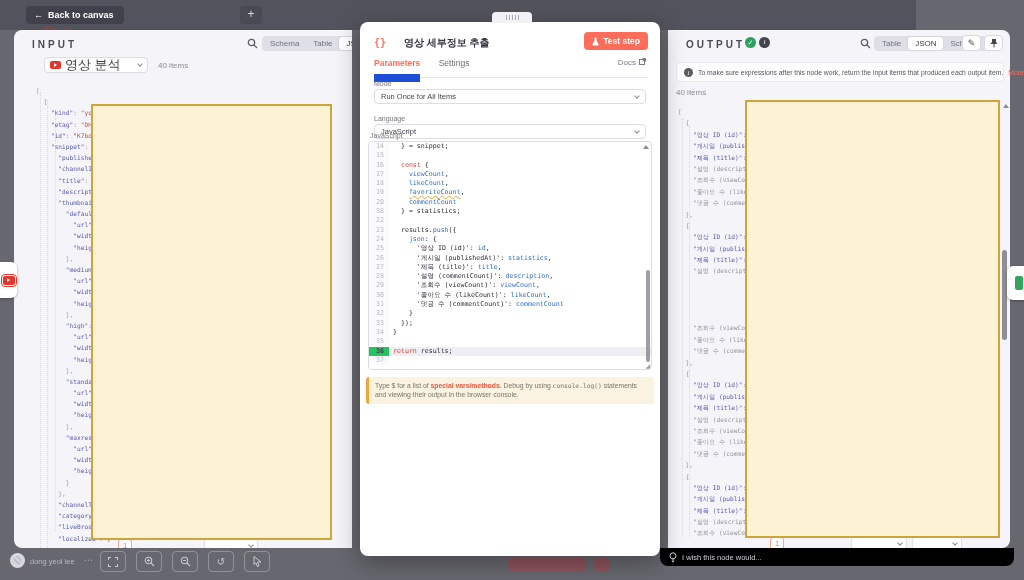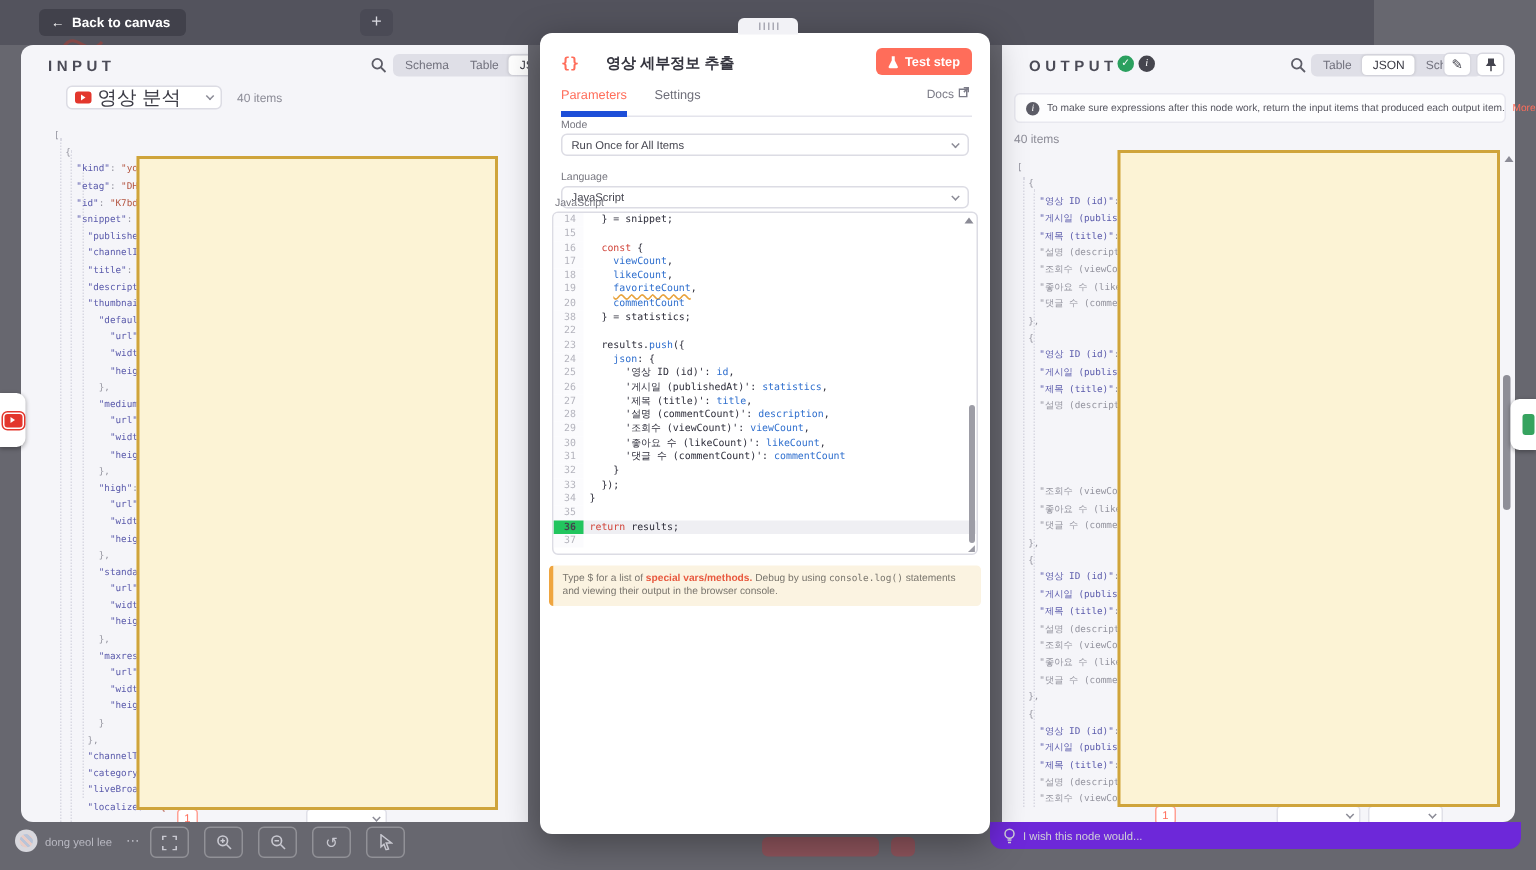--- a/index.html
+++ b/index.html
@@ -60,21 +60,21 @@
   
   .modal{position:absolute;left:360px;top:22px;width:300px;height:534px;background:#fff;border-radius:8px;box-shadow:0 6px 24px rgba(0,0,0,.35);z-index:10}
   .handle{position:absolute;left:492px;top:12px;width:40px;height:11px;background:#f2f2f6;border-radius:4px 4px 0 0;z-index:11;display:flex;align-items:center;justify-content:center;gap:2px}
   .handle b{width:1px;height:5px;background:#a9a9b4}
   .mhead{position:absolute;left:14px;top:10px;right:12px;height:18px}
   .braces{color:#ff6d5a;font-weight:bold;font-size:10px;font-family:"DejaVu Sans Mono",monospace}
   .mtitle{font-size:10px;font-weight:bold;color:#35353f;margin-left:18px}
   .testbtn{position:absolute;right:0;top:0;height:18px;background:#ff6d5a;border-radius:4px;color:#fff;font-size:8.5px;font-weight:bold;line-height:18px;padding:0 8px;display:flex;align-items:center;gap:4px}
   .mtabs{position:absolute;left:14px;top:36px;right:12px;height:20px;border-bottom:1px solid #e4e4ec;font-size:8.5px}
   .mtab{display:inline-block;margin-right:16px;padding-bottom:6px;color:#6d6d78}
-  .mtab.active{color:#ff6d5a;font-weight:normal;border-bottom:4px solid #1d4ed8}
+  .mtab.active{color:#ff6d5a;font-weight:bold;border-bottom:8px solid #1d4ed8}
   .docs{position:absolute;right:2px;top:0;color:#7c7c88;font-size:8px;display:flex;align-items:flex-start;gap:3px}
   .flabel{position:absolute;left:14px;font-size:7px;color:#76767f}
   .fsel{position:absolute;left:14px;width:272px;height:15px;background:#fff;border:1px solid #dcdce4;border-radius:4px;display:flex;align-items:center;padding:0 6px;font-size:7.5px;color:#45454f}
   .fsel .chev{margin-left:auto}
 
   
   .editor{position:absolute;left:8px;top:119px;width:284px;height:229px;border:1px solid #dcdce4;border-radius:4px;background:#fff;overflow:hidden}
   .cl{display:flex;height:9.3px;line-height:9.3px;font-family:"DejaVu Sans Mono",monospace;font-size:6.6px;position:relative}
   .cl .ln{width:20px;flex:0 0 auto;text-align:right;padding-right:5px;color:#b4b4bd;background:#fbfbfd}
   .cl .ct{white-space:pre;color:#2d2d3a;padding-left:4px}
@@ -97,21 +97,21 @@
   .sqbtn{position:absolute;width:19px;height:16px;background:#fff;border:1px solid #d8d8e0;border-radius:4px;display:flex;align-items:center;justify-content:center;color:#44444e;font-size:9px}
   .notice{position:absolute;left:676px;top:62px;width:328px;height:20px;background:#fdfdfe;border:1px solid #e8e8ef;border-radius:4px;display:flex;align-items:center;padding:0 7px;gap:5px}
   .notice .ic{width:9px;height:9px;border-radius:50%;background:#5c5c66;color:#fff;font-size:6.5px;text-align:center;line-height:9px;flex:0 0 auto;font-family:"Liberation Serif",serif;font-style:italic}
   .notice .tx{font-size:6.8px;color:#55555f;white-space:nowrap}
   .notice .mi{font-size:6.8px;color:#ff6d5a;white-space:nowrap}
 
   .osb{position:absolute;left:1002px;top:250px;width:5px;height:90px;background:#8e8e97;border-radius:3px;z-index:6}
   .oup{position:absolute;left:1003px;top:104px;width:0;height:0;border-left:3px solid transparent;border-right:3px solid transparent;border-bottom:4px solid #8b8b96;z-index:6}
 
   
-  .wishbar{position:absolute;left:660px;top:548px;width:354px;height:18px;background:#6d28d9;border-radius:0 0 8px 8px;display:flex;align-items:center;gap:5px;padding:0 9px;z-index:3}
+  .wishbar{position:absolute;left:660px;top:548px;width:354px;height:18px;background:#000000;border-radius:0 0 8px 8px;display:flex;align-items:center;gap:5px;padding:0 9px;z-index:3}
   .wishbar .tx{font-size:7.5px;color:#cfcfd7}
   .avatar{position:absolute;left:10px;top:553px;width:15px;height:15px;border-radius:50%;background:#d8d8de;overflow:hidden}
   .avatar:after{content:"";position:absolute;left:3px;top:3px;width:9px;height:9px;border-radius:50%;background:repeating-linear-gradient(45deg,#b9c4d8 0 2px,#e8ccc6 2px 4px)}
   .uname{position:absolute;left:30px;top:557px;font-size:7.5px;color:#b9b9c2}
   .udots{position:absolute;left:84px;top:555px;font-size:9px;color:#b9b9c2}
   .tool{position:absolute;top:551px;width:26px;height:21px;border:1px solid rgba(255,255,255,.28);border-radius:4px;display:flex;align-items:center;justify-content:center;color:#c8c8d0;font-size:10px}
   .dimbtn{position:absolute;background:#8e545c;border-radius:4px;z-index:1}
 </style>
 </head>
 <body>

